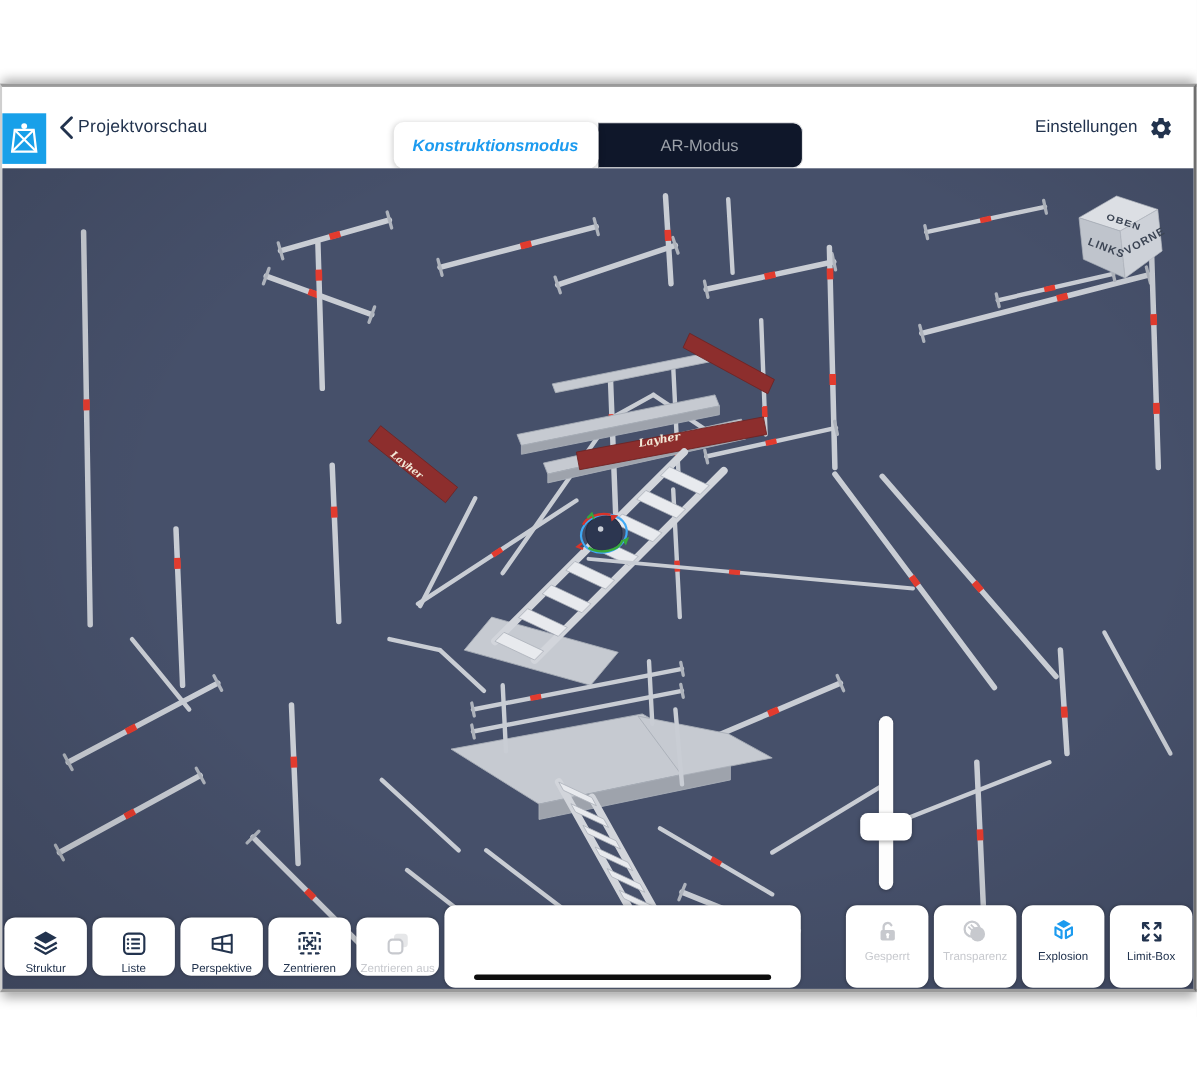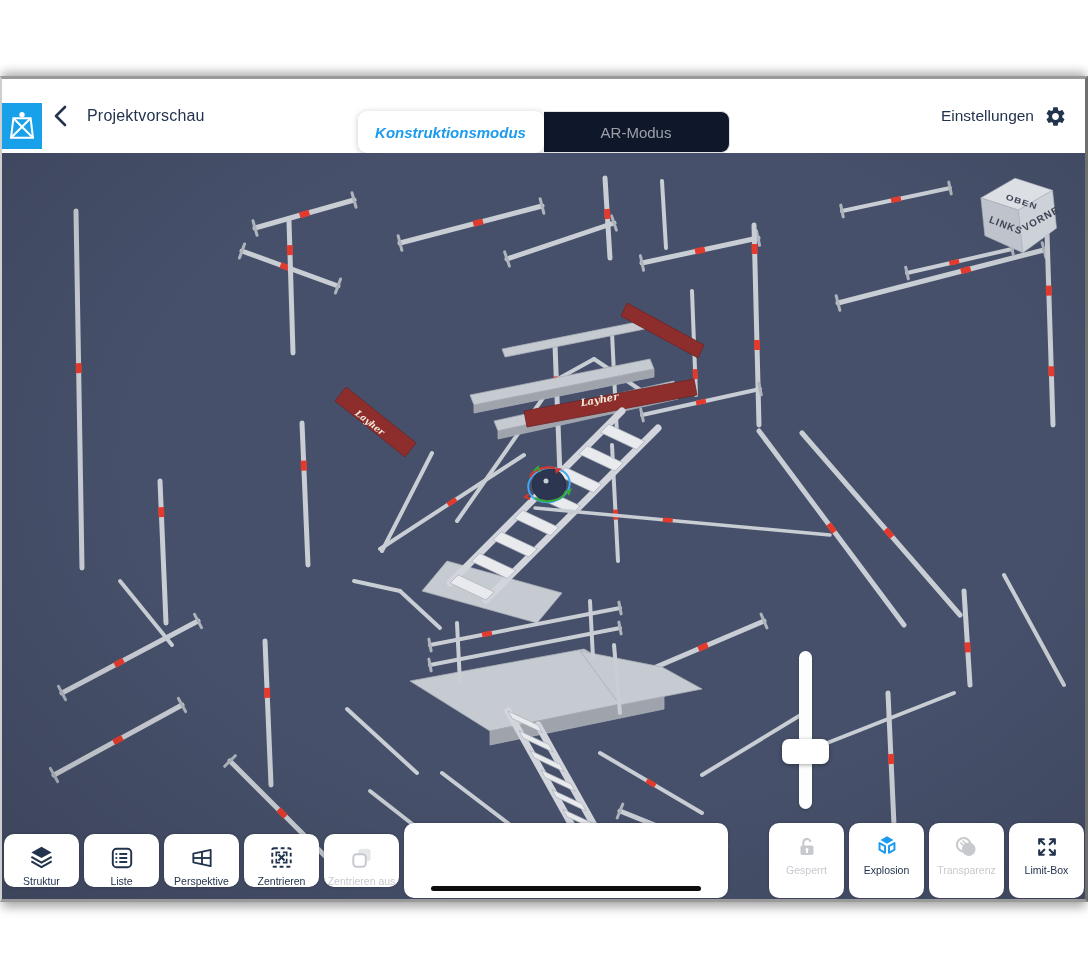--- a/index.html
+++ b/index.html
@@ -7,21 +7,21 @@
         font-family:"Liberation Sans",sans-serif;}
   .device{position:absolute;left:0;top:76px;width:1088px;height:826px;box-sizing:border-box;
           background:#fff;overflow:hidden;
           border-top:3px solid #9a9a9a;border-bottom:3px solid #9a9a9a;
           border-right:3px solid #6f6f6f;border-left:2px solid #cfcfcf;
           box-shadow:0 -6px 9px -2px rgba(0,0,0,.30),0 7px 10px -2px rgba(0,0,0,.35);}
   
   .header{position:relative;height:74px;background:#fff;}
   .logo{position:absolute;left:0;top:24px;width:40px;height:46px;background:var(--logo-blue);
         display:flex;align-items:center;justify-content:center;}
-  .back{position:absolute;left:52px;top:0;height:74px;display:flex;align-items:center;gap:20px;
+  .back{position:absolute;left:52px;top:0;height:74px;display:flex;align-items:center;gap:4px;
         color:var(--navy);cursor:pointer;}
   .back-label{font-size:16px;letter-spacing:.2px;}
   .tabs{position:absolute;left:50%;top:32px;transform:translateX(-50%);display:flex;height:42px;}
   .tab{width:186px;display:flex;align-items:center;justify-content:center;font-size:15px;box-sizing:border-box;}
   .tab.active{background:#fff;border-radius:9px;box-shadow:0 1px 6px rgba(0,0,0,.22);
               color:var(--accent);font-weight:bold;z-index:2;font-style:italic;}
   .tab.inactive{background:#0f172a;border:1px solid #e3e4e6;border-left:none;
                 border-radius:0 9px 9px 0;color:#9ca1a9;}
   .settings{position:absolute;right:18px;top:0;height:74px;display:flex;align-items:center;gap:10px;
             color:var(--navy);cursor:pointer;}
@@ -336,41 +336,41 @@
               <span class="ticon" style="color: rgb(199, 201, 206);">
                 <svg width="24" height="26" viewBox="0 0 24 24">
                   <rect x="5.5" y="10.5" width="13" height="9.5" rx="1.8" fill="currentColor"></rect>
                   <circle cx="12" cy="14.6" r="1.5" fill="#fff"></circle>
                   <rect x="11" y="15" width="2" height="3" fill="#fff"></rect>
                   <path d="M8.3 10.5 V7.6 a3.7 3.7 0 0 1 7 -1.5" fill="none" stroke="currentColor" stroke-width="2.1" stroke-linecap="round"></path>
                 </svg>
               </span>
               <span class="tlabel">Gesperrt</span>
             </div>
-            <div class="tb-card tb-btn">
-              <span class="ticon" style="color: rgb(28, 155, 239);">
-                <svg width="28" height="28" viewBox="0 0 24 24">
-                  <path d="M12 2.8 L17.6 6 L12 9.2 L6.4 6 Z" fill="currentColor"></path>
-                  <path d="M5.6 8.6 L10.3 11.2 L10.3 17 L5.6 14.3 Z" fill="none" stroke="currentColor" stroke-width="1.7" stroke-linejoin="round"></path>
-                  <path d="M18.4 8.6 L13.7 11.2 L13.7 17 L18.4 14.3 Z" fill="none" stroke="currentColor" stroke-width="1.7" stroke-linejoin="round"></path>
-                </svg>
-              </span>
-              <span class="tlabel">Explosion</span>
-            </div>
             <div class="tb-card tb-btn disabled">
               <span class="ticon" style="color: rgb(199, 201, 206);">
                 <svg width="27" height="27" viewBox="0 0 24 24">
                   <circle cx="14" cy="13.5" r="6" fill="currentColor"></circle>
                   <circle cx="9.5" cy="9.5" r="6" fill="none" stroke="currentColor" stroke-width="1.8"></circle>
                   <path d="M6.5 7.5 l4.5 4.5 M8.5 5.8 l4.8 4.8" stroke="currentColor" stroke-width="1.4"></path>
                 </svg>
               </span>
               <span class="tlabel">Transparenz</span>
             </div>
             <div class="tb-card tb-btn">
+              <span class="ticon" style="color: rgb(28, 155, 239);">
+                <svg width="28" height="28" viewBox="0 0 24 24">
+                  <path d="M12 2.8 L17.6 6 L12 9.2 L6.4 6 Z" fill="currentColor"></path>
+                  <path d="M5.6 8.6 L10.3 11.2 L10.3 17 L5.6 14.3 Z" fill="none" stroke="currentColor" stroke-width="1.7" stroke-linejoin="round"></path>
+                  <path d="M18.4 8.6 L13.7 11.2 L13.7 17 L18.4 14.3 Z" fill="none" stroke="currentColor" stroke-width="1.7" stroke-linejoin="round"></path>
+                </svg>
+              </span>
+              <span class="tlabel">Explosion</span>
+            </div>
+            <div class="tb-card tb-btn">
               <span class="ticon" style="color: rgb(34, 51, 78);">
                 <svg width="28" height="28" viewBox="0 0 24 24" fill="none" stroke="currentColor" stroke-width="1.8" stroke-linecap="round" stroke-linejoin="round">
                   <path d="M9.7 9.7 L5.3 5.3 M5.3 9.2 V5.3 H9.2"></path>
                   <path d="M14.3 9.7 L18.7 5.3 M14.8 5.3 H18.7 V9.2"></path>
                   <path d="M9.7 14.3 L5.3 18.7 M5.3 14.8 V18.7 H9.2"></path>
                   <path d="M14.3 14.3 L18.7 18.7 M18.7 14.8 V18.7 H14.8"></path>
                 </svg>
               </span>
               <span class="tlabel">Limit-Box</span>
             </div>

